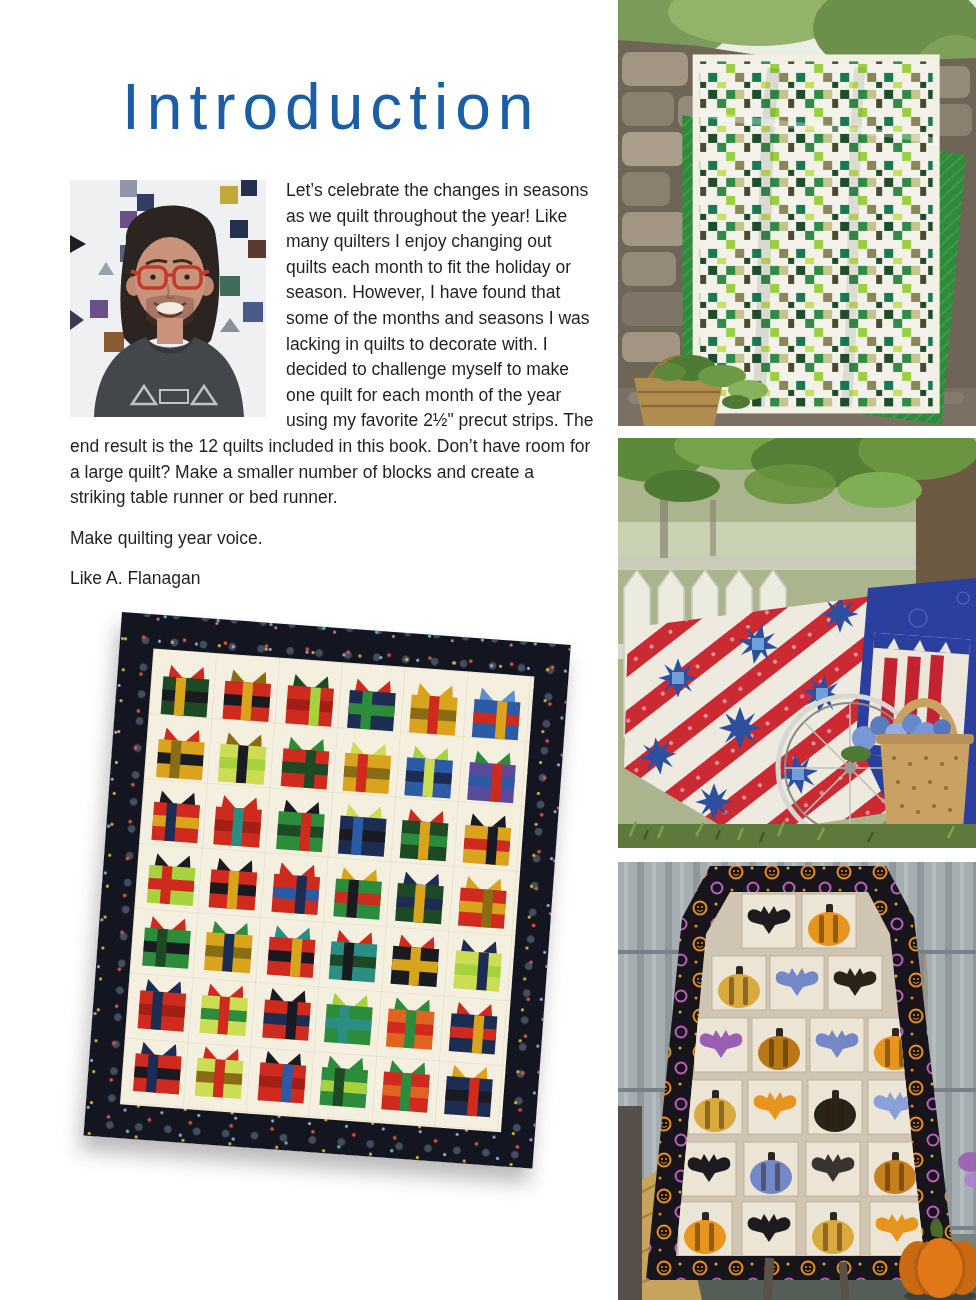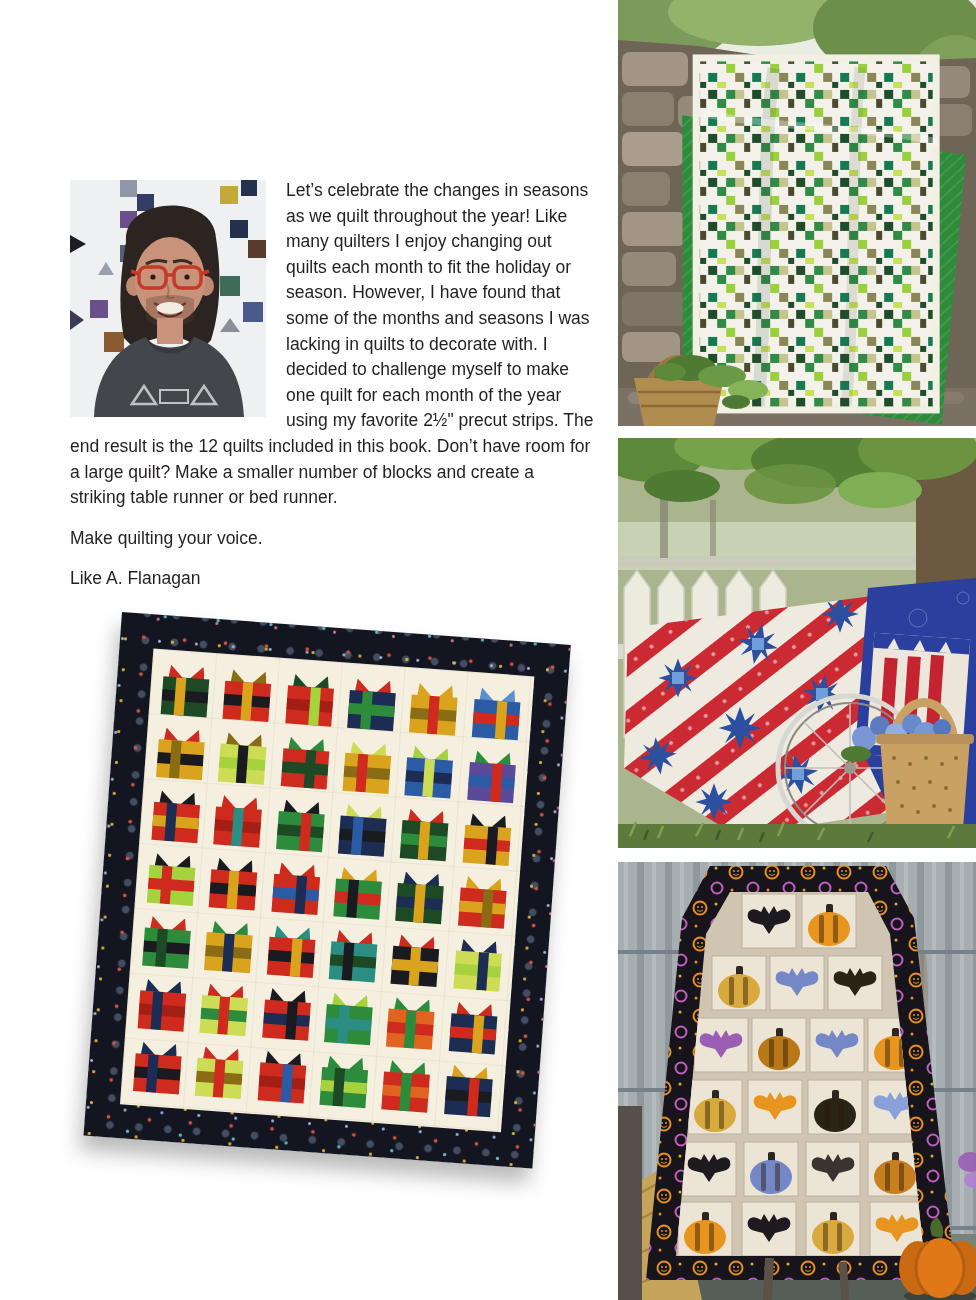--- a/index.html
+++ b/index.html
@@ -48,20 +48,21 @@
   .photo svg{display:block;width:100%;height:100%;}
   .photo-1{top:0;height:426px;}
   .photo-2{top:438px;height:410px;}
   .photo-3{top:862px;height:438px;}
 </style>
 </head>
 <body>
 
 <div class="page">
 
+  <h1 class="page-title">Introduction</h1>
 
   <section class="intro">
     <figure class="author-photo">
       <svg viewBox="0 0 196 237" preserveAspectRatio="none">
         <rect width="196" height="237" fill="#eef0f1"></rect>
         <g>
           <rect x="50" y="0" width="17" height="17" fill="#8f96a8"></rect>
           <rect x="67" y="14" width="17" height="17" fill="#343d63"></rect>
           <rect x="50" y="31" width="17" height="17" fill="#6a4f8a"></rect>
           <rect x="67" y="48" width="17" height="17" fill="#c2a93a"></rect>
@@ -106,21 +107,21 @@
         <path d="M24,237 C26,196 44,168 76,157 C84,171 116,171 124,157 C156,168 172,196 174,237 Z" fill="#43464b"></path>
         <path d="M76,157 C84,173 116,173 124,157 C118,179 82,179 76,157 Z" fill="#35383c"></path>
         <g opacity="0.85">
           <polygon points="62,224 74,206 86,224" fill="none" stroke="#d8d8d8" stroke-width="2.5"></polygon>
           <rect x="90" y="210" width="28" height="13" fill="none" stroke="#d8d8d8" stroke-width="2"></rect>
           <polygon points="122,224 134,206 146,224" fill="none" stroke="#d8d8d8" stroke-width="2.5"></polygon>
         </g>
       </svg>
     </figure>
     <p>Let’s celebrate the changes in seasons as we quilt throughout the year! Like many quilters I enjoy changing out quilts each month to fit the holiday or season. However, I have found that some of the months and seasons I was lacking in quilts to decorate with. I decided to challenge myself to make one quilt for each month of the year using my favorite 2½" precut strips. The end result is the 12 quilts included in this book. Don’t have room for a large quilt? Make a smaller number of blocks and create a striking table runner or bed runner.</p>
-    <p>Make quilting your voice.</p>
+    <p>Make quilting year voice.</p>
     <p class="sig">Like A. Flanagan</p>
   </section>
 
   <figure class="presents-quilt" style="margin:0;">
     <div class="quilt-border">
       <div class="quilt-field" id="presents-grid">
           <div class="present">
             <div class="bow">
               <i class="bl" style="background: rgb(206, 42, 30);"></i>
               <i class="br" style="background: rgb(206, 42, 30);"></i>

